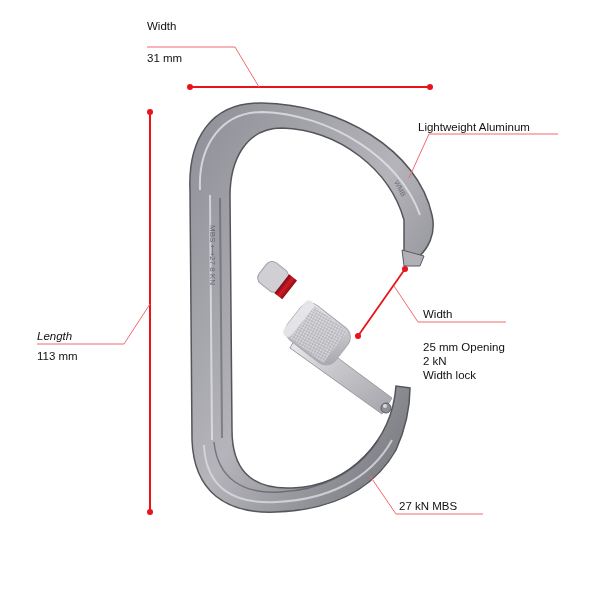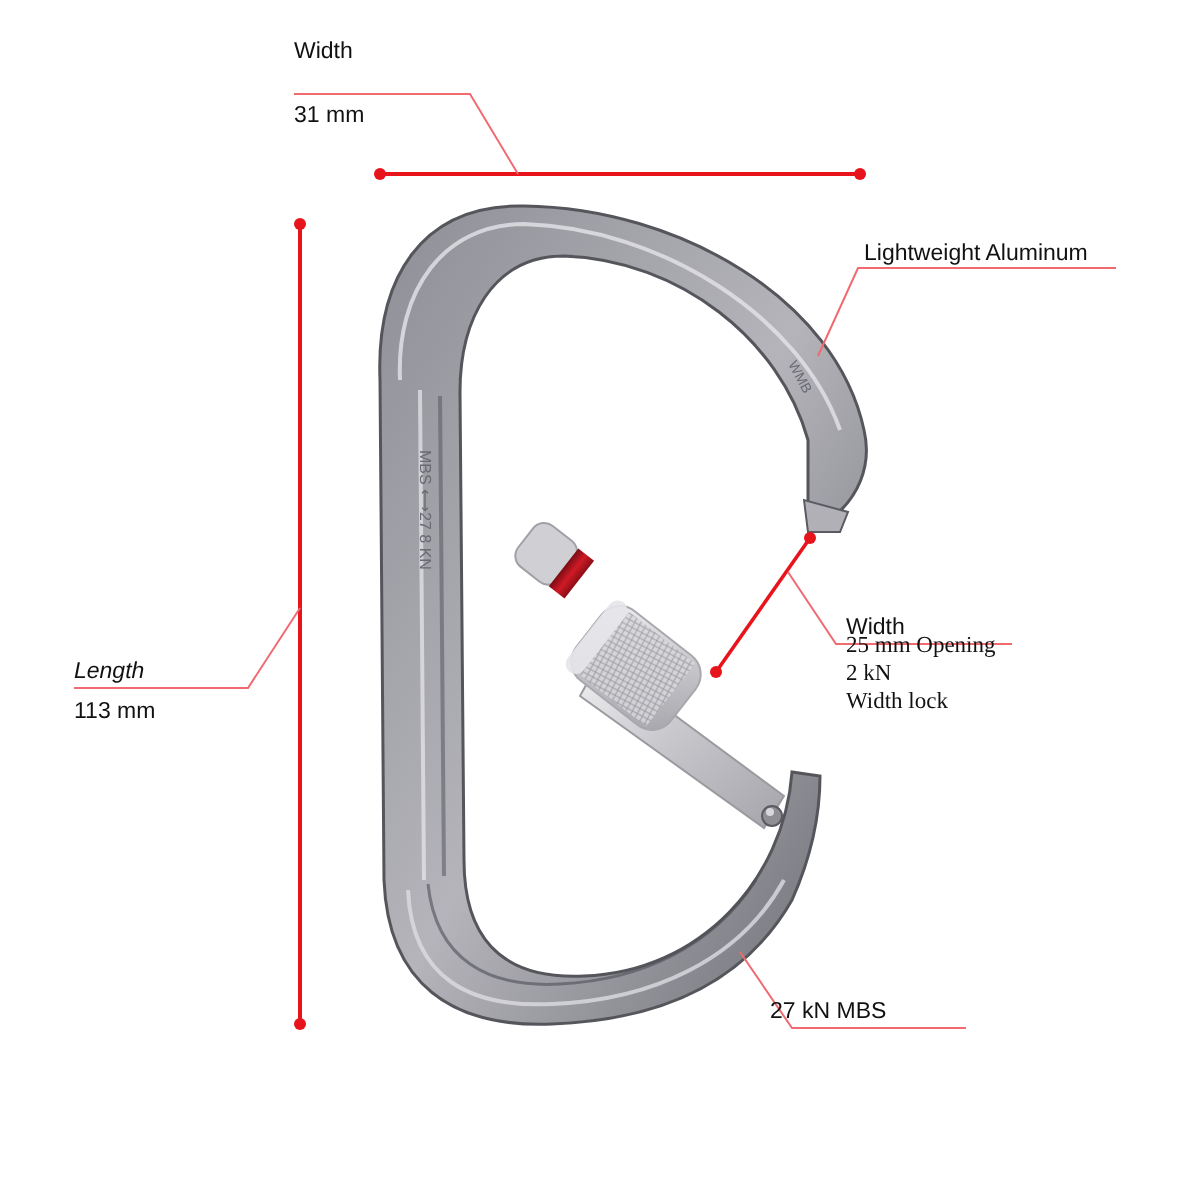--- a/index.html
+++ b/index.html
@@ -118,27 +118,27 @@
       <polyline points="37,344 124,344 150,304"></polyline>
       <polyline points="370,476 396,514 483,514"></polyline>
     </g>
   </svg>
 
   <div class="label" style="left:147px; top:19px;">
     <div class="title">Width</div>
   </div>
   <div class="label" style="left:147px; top:51px;">31 mm</div>
 
-  <div class="label" style="left:432px; top:120px;">Lightweight Aluminum</div>
+  <div class="label" style="left:418px; top:120px;">Lightweight Aluminum</div>
 
   <div class="label" style="left:37px; top:329px;font-style:italic;">Length</div>
   <div class="label" style="left:37px; top:349px;">113 mm</div>
 
   <div class="label" style="left:423px; top:307px;">Width</div>
-  <div class="label lines" style="left:423px; top:316px;font-family:Liberation Serif, serif;">
+  <div class="label lines" style="left:423px; top:340px;">
     <div>25 mm Opening</div>
     <div>2 kN</div>
     <div>Width lock</div>
   </div>
 
-  <div class="label" style="left:385px; top:499px;">27 kN MBS</div>
+  <div class="label" style="left:399px; top:499px;">27 kN MBS</div>
 
 </div>
 
 </body></html>

